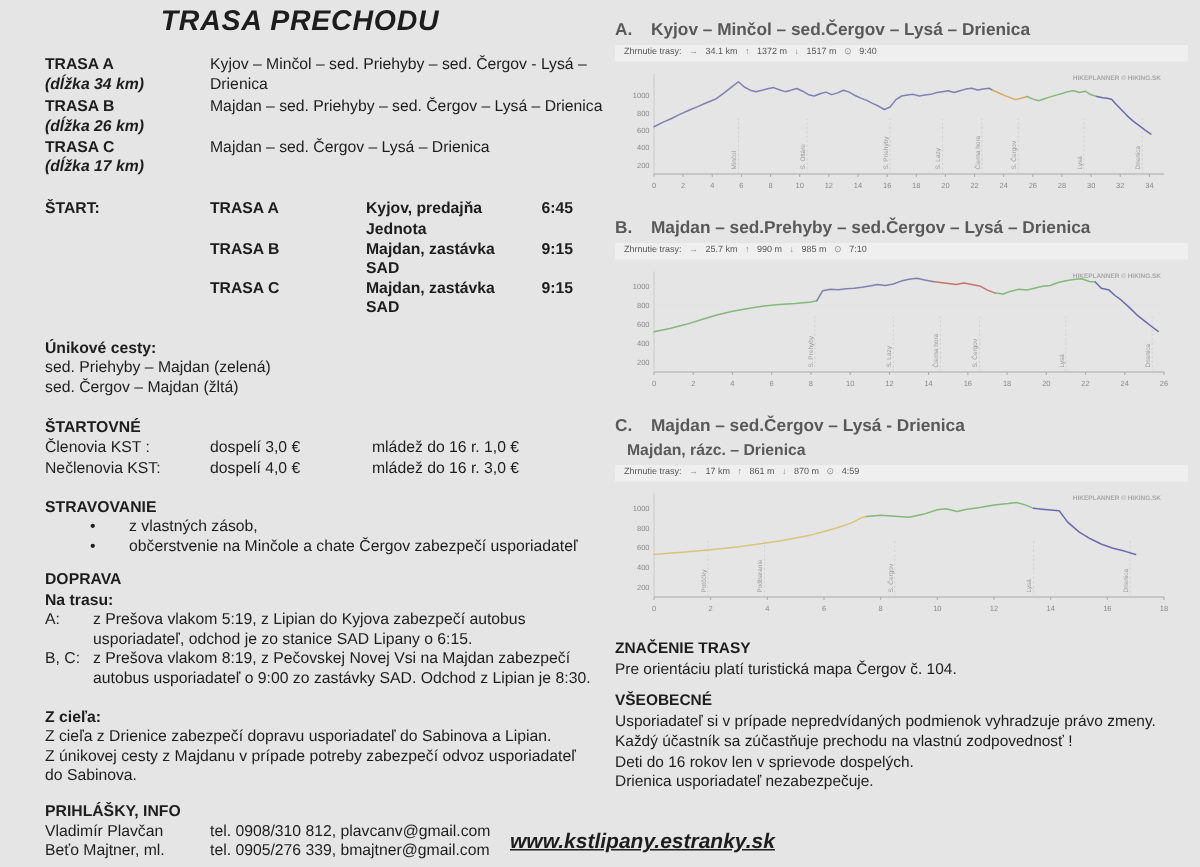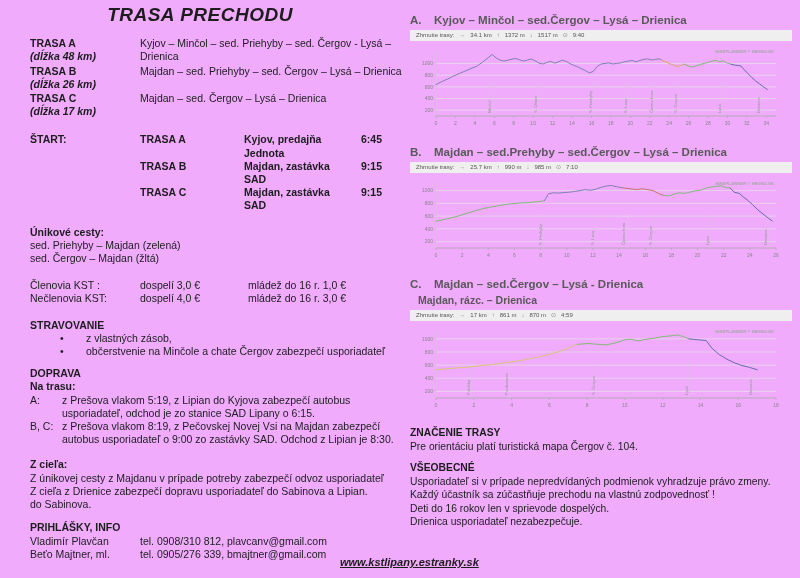--- a/index.html
+++ b/index.html
@@ -1,17 +1,17 @@
 <!DOCTYPE html>
 <html><head>
 <meta charset="utf-8">
 <style>
   html,body{margin:0;padding:0;}
   body{width:800px;height:578px;background:#ffffff;font-family:"Liberation Sans",sans-serif;color:#1d1d1d;overflow:hidden;position:relative;}
-  .page{position:absolute;inset:0;background:#f0abfc;}
+  .page{position:absolute;inset:0;background:#e5e5e5;}
   
   .left-col{position:absolute;left:30px;top:6px;width:372px;}
   .doc-title{font-size:19px;font-weight:bold;font-style:italic;text-align:center;width:340px;margin:2px 0 0 0;letter-spacing:.5px;}
   .row{display:flex;align-items:flex-start;}
   .lbl{width:110px;flex-shrink:0;}
   .val{flex:1;}
   .b{font-weight:bold;}
   .bi{font-weight:bold;font-style:italic;}
   .body-txt{font-size:10.5px;line-height:13.2px;}
   .routes{margin-top:16px;}
@@ -46,36 +46,36 @@
   .statsbar{background:#efefef;color:#555;font-size:6px;line-height:11px;height:11px;margin-top:4px;padding:0 0 0 6px;display:flex;align-items:center;gap:5px;white-space:nowrap;}
   .statsbar .ic{color:#8a8a8a;}
   .chart-block-a{margin-top:6px;}
   .chart-block-b{margin-top:17px;}
   .chart-block-c{margin-top:17px;}
   svg.profile{display:block;margin-top:2px;}
   .section-marking{margin-top:15px;}
   .section-general{margin-top:8px;}
   .rc-line{font-size:10.3px;line-height:13.5px;}
   
-  .footer-url{position:absolute;left:340px;bottom:10px;font-size:11px;font-style:italic;font-weight:bold;text-decoration:underline;color:#1d1d1d;margin-top:41px;}
+  .footer-url{position:absolute;left:340px;bottom:10px;font-size:14px;font-style:italic;font-weight:bold;text-decoration:underline;color:#1d1d1d;margin-top:41px;}
 </style>
 </head>
 <body>
 
 <div class="page">
 
   <div class="left-col body-txt">
 
     <h1 class="doc-title">TRASA PRECHODU</h1>
 
     <div class="routes">
       <div class="row route-row">
         <div class="lbl">
           <div class="b">TRASA  A</div>
-          <div class="bi">(dĺžka 48 km)</div>
+          <div class="bi">(dĺžka 34 km)</div>
         </div>
         <div class="val">Kyjov – Minčol – sed. Priehyby – sed. Čergov - Lysá – Drienica</div>
       </div>
       <div class="row route-row">
         <div class="lbl">
           <div class="b">TRASA  B</div>
           <div class="bi">(dĺžka 26 km)</div>
         </div>
         <div class="val">Majdan – sed. Priehyby – sed. Čergov – Lysá – Drienica</div>
       </div>
@@ -111,20 +111,21 @@
 
     <div class="row section-escape">
       <div class="lbl b">Únikové cesty:</div>
       <div class="val">
         <div>sed. Priehyby – Majdan (zelená)</div>
         <div>sed. Čergov – Majdan (žltá)</div>
       </div>
     </div>
 
     <div class="section-fee">
+      <div class="b">ŠTARTOVNÉ</div>
       <div class="frow">
         <span class="fwho">Členovia KST :</span>
         <span class="fadult">dospelí 3,0 €</span>
         <span class="fyouth">mládež do 16 r. 1,0 €</span>
       </div>
       <div class="frow">
         <span class="fwho">Nečlenovia KST:</span>
         <span class="fadult">dospelí 4,0 €</span>
         <span class="fyouth">mládež do 16 r. 3,0 €</span>
       </div>
@@ -150,22 +151,22 @@
         <span class="ttext">z Prešova vlakom 5:19, z Lipian do Kyjova zabezpečí autobus usporiadateľ, odchod je zo stanice SAD Lipany o 6:15.</span>
       </div>
       <div class="trow">
         <span class="tprefix">B, C:</span>
         <span class="ttext">z Prešova vlakom 8:19, z Pečovskej Novej Vsi na Majdan zabezpečí autobus usporiadateľ o 9:00 zo zastávky SAD. Odchod z Lipian je 8:30.</span>
       </div>
     </div>
 
     <div class="section-finish">
       <div class="b">Z cieľa:</div>
+      <div>Z cieľa z Drienice zabezpečí dopravu usporiadateľ do Sabinova a Lipian.</div>
       <div>Z únikovej cesty z Majdanu v prípade potreby zabezpečí  odvoz usporiadateľ</div>
-      <div>Z cieľa z Drienice zabezpečí dopravu usporiadateľ do Sabinova a Lipian.</div>
       <div>do Sabinova.</div>
     </div>
 
     <div class="section-contact">
       <div class="b">PRIHLÁŠKY, INFO</div>
       <div class="crow">
         <span class="cname">Vladimír Plavčan</span>
         <span>tel. 0908/310 812, plavcanv@gmail.com</span>
       </div>
       <div class="crow">

